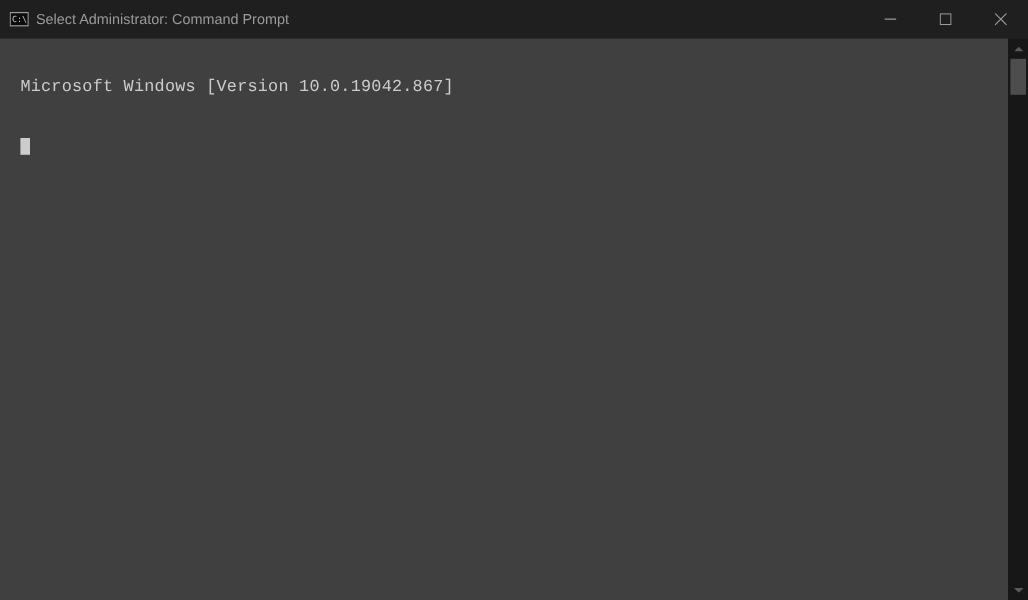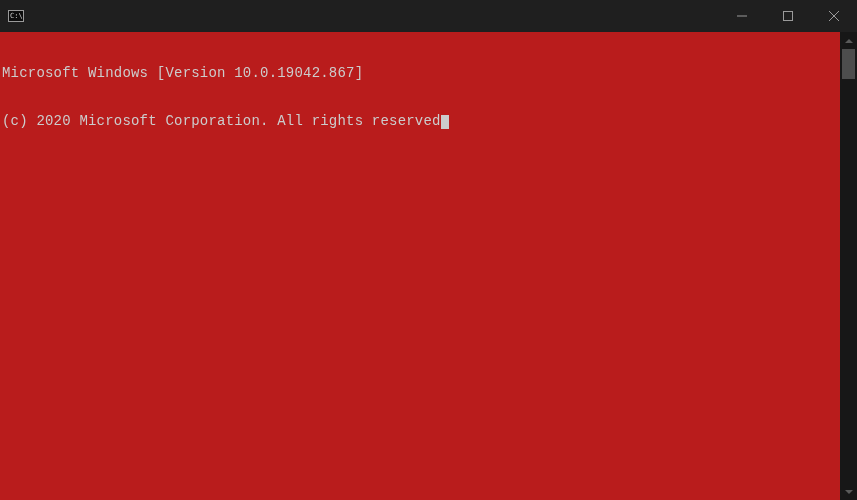--- a/index.html
+++ b/index.html
@@ -39,26 +39,26 @@
       display: flex;
       align-items: center;
       justify-content: center;
       color: #9a9a9a;
     }
     .win-btn svg { display: block; }
     .terminal-area {
       position: relative;
       width: 100%;
       height: calc(100% - 32px);
-      background: #b91c1c;
+      background: #404040;
       color: #cccccc;
       font-size: 14px;
       line-height: 16px;
       white-space: pre;
-      padding: 1px 0 0 2px;
+      padding: 1px 0 0 17px;
       letter-spacing: 0.2px;
     }
     .line { white-space: pre; }
     .cursor-block {
       display: inline-block;
       width: 8px;
       height: 14px;
       background: #cccccc;
       vertical-align: text-bottom;
       margin-bottom: 0px;
@@ -96,20 +96,21 @@
 </head>
 <body>
 
 <div class="titlebar">
   <span class="titlebar-icon">
     <svg width="16" height="16" viewBox="0 0 16 16">
       <rect x="0.5" y="2.5" width="15" height="11" fill="#0c0c0c" stroke="#9a9a9a" stroke-width="1"></rect>
       <text x="2" y="10" font-family="Consolas,monospace" font-size="7" fill="#cccccc">C:\</text>
     </svg>
   </span>
+  <span class="titlebar-title">Select Administrator: Command Prompt</span>
   <span class="titlebar-spacer"></span>
   <div class="win-btn">
     <svg width="10" height="10" viewBox="0 0 10 10">
         <line x1="0" y1="5" x2="10" y2="5" stroke="#9a9a9a" stroke-width="1"></line>
       </svg>
   </div>
   <div class="win-btn">
     <svg width="10" height="10" viewBox="0 0 10 10">
         <rect x="0.5" y="0.5" width="9" height="9" fill="none" stroke="#9a9a9a" stroke-width="1"></rect>
       </svg>
@@ -117,21 +118,21 @@
   <div class="win-btn">
     <svg width="10" height="10" viewBox="0 0 10 10">
       <line x1="0" y1="0" x2="10" y2="10" stroke="#9a9a9a" stroke-width="1"></line>
       <line x1="10" y1="0" x2="0" y2="10" stroke="#9a9a9a" stroke-width="1"></line>
     </svg>
   </div>
 </div>
 
 <div class="terminal-area">
   <div class="line">Microsoft Windows [Version 10.0.19042.867]</div>
-  <div class="line"><span>(c) 2020 Microsoft Corporation. All rights reserved</span><span class="cursor-block"></span><span></span></div>
+  <div class="line"><span class="cursor-block"></span><span></span></div>
   <div class="line"></div>
 </div>
 
 <div class="scrollbar">
   <div class="scroll-up">
     <svg width="8" height="4" viewBox="0 0 8 4">
         <polygon points="4,0 8,4 0,4" fill="#5a5a5a"></polygon>
       </svg>
   </div>
   <div class="scroll-thumb"></div>

